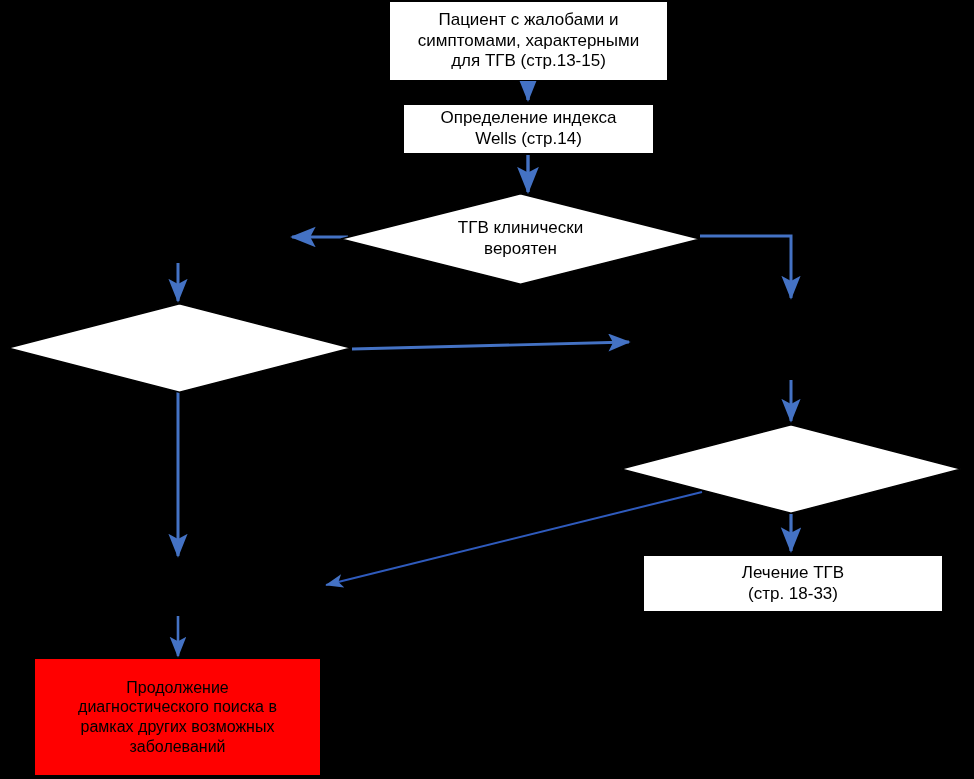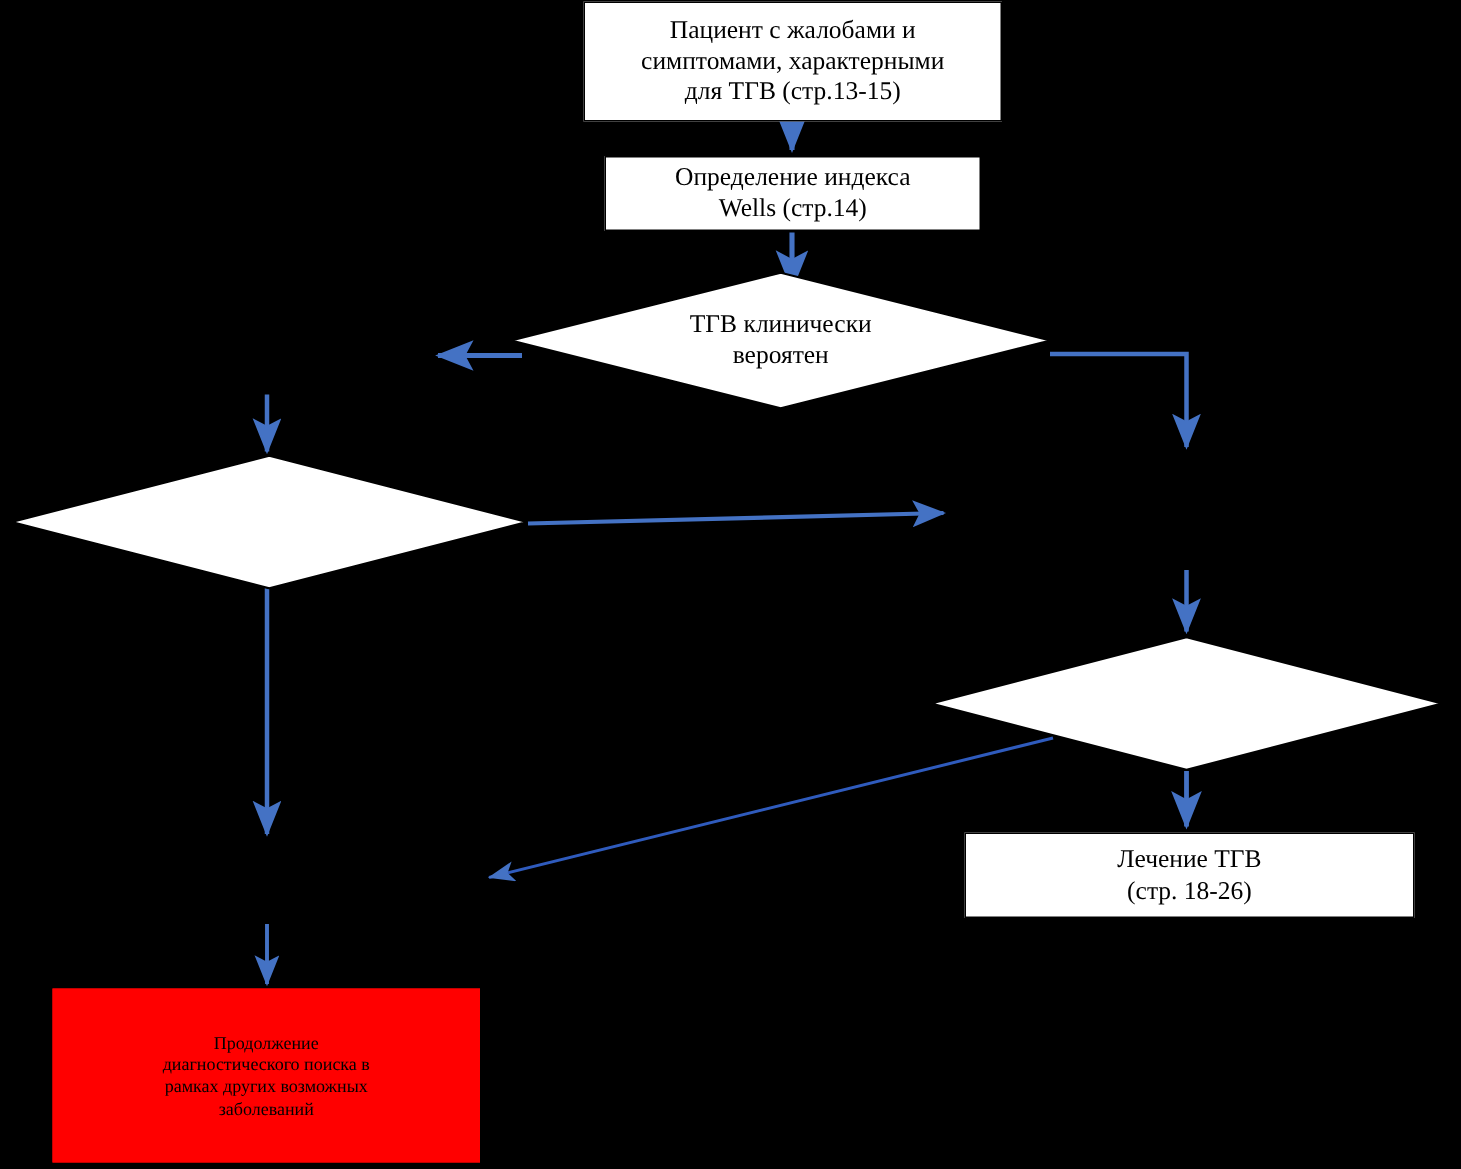--- a/index.html
+++ b/index.html
@@ -41,39 +41,38 @@
   .node-box.alert {
     background: #ff0000;
     border: 1px solid #ff0000;
   }
   .node-label {
     display: block;
     width: 100%;
     padding: 0 6px;
     box-sizing: border-box;
     white-space: pre-line;
-    font-family: Liberation Serif, serif;
   }
   .node-diamond {
     background: transparent;
     border: none;
   }
   .node-diamond .diamond-shape {
     position: absolute;
     left: 0;
     top: 0;
     width: 100%;
     height: 100%;
   }
   .node-diamond .node-label {
     position: relative;
     z-index: 2;
   }
   .fs17 { font-size: 17px; }
-  .fs16 { font-size: 12px; }
+  .fs16 { font-size: 16px; }
 </style>
 </head>
 <body>
 
 <div id="canvas">
 
   <svg id="connectors" viewBox="0 0 974 779" width="974" height="779" xmlns="http://www.w3.org/2000/svg">
     <defs>
       <marker id="arrowhead" markerWidth="9" markerHeight="9" refX="7.4" refY="3.2" orient="auto" markerUnits="strokeWidth">
         <path d="M0,0 L8,3.2 L0,6.4 L1.7,3.2 Z" fill="#4472c4"></path>
@@ -110,21 +109,21 @@
     <span class="node-label">Пациент с жалобами и
 симптомами, характерными
 для ТГВ (стр.13-15)</span>
   </div>
 
   <div class="node node-box fs17" style="left:403px; top:104px; width:251px; height:50px;">
     <span class="node-label">Определение индекса
 Wells (стр.14)</span>
   </div>
 
-  <div class="node node-diamond fs17" style="left:340px; top:181px; width:361px; height:92px;">
+  <div class="node node-diamond fs17" style="left:340px; top:193px; width:361px; height:92px;">
     <svg class="diamond-shape" viewBox="0 0 361 92" preserveAspectRatio="none">
       <polygon points="180.5,0.8 360.2,46 180.5,91.2 0.8,46" fill="#ffffff" stroke="#000000" stroke-width="1.4"></polygon>
     </svg>
     <span class="node-label">ТГВ клинически
 вероятен</span>
   </div>
 
 
   <div class="node node-diamond fs17" style="left:7px; top:303px; width:345px; height:90px;">
     <svg class="diamond-shape" viewBox="0 0 345 90" preserveAspectRatio="none">
@@ -134,21 +133,21 @@
 
 
   <div class="node node-diamond fs17" style="left:620px; top:424px; width:342px; height:90px;">
     <svg class="diamond-shape" viewBox="0 0 342 90" preserveAspectRatio="none">
       <polygon points="171,0.8 341.2,45 171,89.2 0.8,45" fill="#ffffff" stroke="#000000" stroke-width="1.4"></polygon>
     </svg>
   </div>
 
   <div class="node node-box fs17" style="left:643px; top:555px; width:300px; height:57px;">
     <span class="node-label">Лечение ТГВ
-(стр. 18-26)</span>
+(стр. 18-33)</span>
   </div>
 
 
   <div class="node node-box alert fs16" style="left:35px; top:659px; width:285px; height:116px;">
     <span class="node-label">Продолжение
 диагностического поиска в
 рамках других возможных
 заболеваний</span>
   </div>
 

